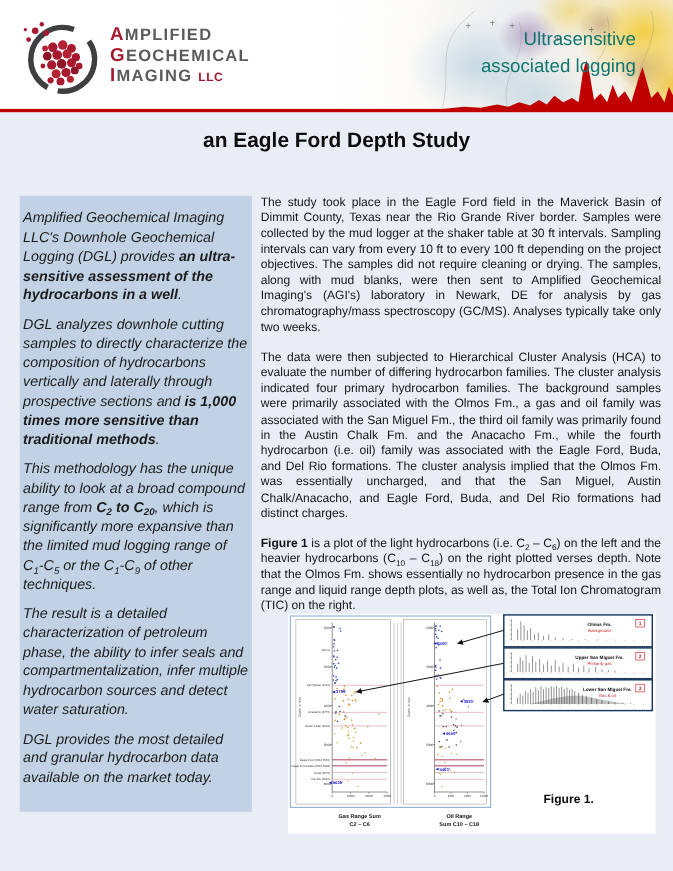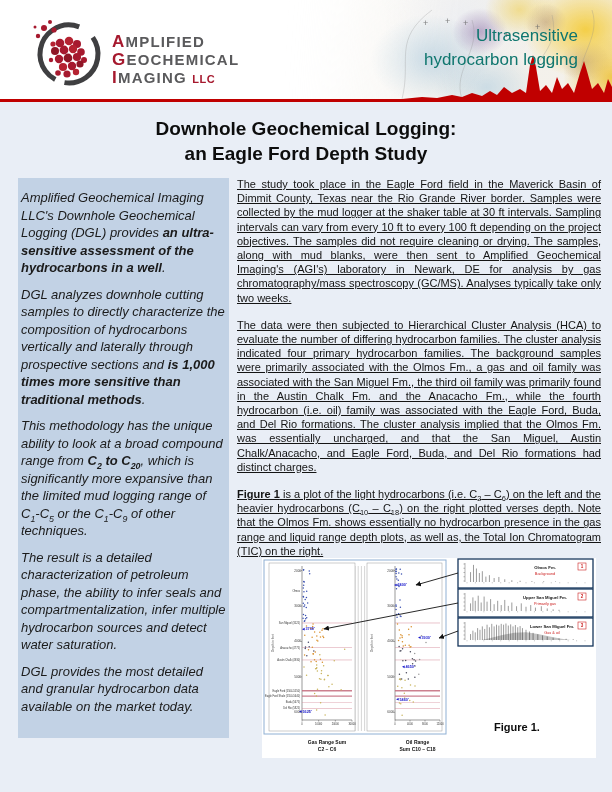--- a/index.html
+++ b/index.html
@@ -17,39 +17,39 @@
       radial-gradient(50px 40px at 72% 10%, rgba(240,215,120,.8), rgba(240,215,120,0) 70%),
       radial-gradient(40px 34px at 60% 32%, rgba(130,100,160,.5), rgba(130,100,160,0) 70%),
       radial-gradient(30px 26px at 80% 22%, rgba(120,90,150,.45), rgba(120,90,150,0) 70%),
       radial-gradient(36px 30px at 92% 62%, rgba(110,85,150,.42), rgba(110,85,150,0) 70%),
       radial-gradient(80px 60px at 45% 60%, rgba(185,208,222,.85), rgba(185,208,222,0) 75%),
       radial-gradient(70px 50px at 62% 88%, rgba(200,218,228,.9), rgba(200,218,228,0) 75%),
       radial-gradient(100px 90px at 55% 18%, rgba(236,238,242,.9), rgba(236,238,242,0) 80%),
       linear-gradient(100deg, rgba(250,250,250,0) 0%, rgba(243,240,234,.95) 60%);
     -webkit-mask:linear-gradient(to right, transparent 0, rgba(0,0,0,.65) 25%, #000 55%);
     mask:linear-gradient(to right, transparent 0, rgba(0,0,0,.65) 25%, #000 55%);}
-  .logo{position:absolute;left:30px;top:14px;display:flex;align-items:flex-end;z-index:4;}
+  .logo{position:absolute;left:18px;top:14px;display:flex;align-items:center;z-index:4;}
   .logo-text{margin-left:8px;}
   .logo-line{font-size:15px;font-weight:700;letter-spacing:1.2px;color:#5a5a5c;line-height:18px;}
   .logo-line .init{color:#a6192e;font-size:17px;}
   .logo-line .llc{color:#a6192e;font-size:11px;letter-spacing:.5px;margin-top:44px;}
   .tagline{position:absolute;right:34px;top:24px;text-align:right;font-size:17px;
            line-height:24px;color:#0f766e;z-index:4;}
   .red-rule{position:absolute;left:0;top:99px;width:612px;height:3px;background:#c00000;z-index:3;}
   .trace{position:absolute;right:0;top:53px;z-index:2;}
 
   
   .content{position:absolute;left:0;top:102px;width:612px;height:690px;background:#e9eef6;}
   .page-title{position:absolute;left:0;top:14px;width:612px;text-align:center;
               font-size:19px;font-weight:700;line-height:25px;color:#0d0d0d;}
   .sidebar{position:absolute;left:18px;top:76px;width:211px;height:560px;background:#c2d2e5;
            box-sizing:border-box;padding:11px 3px;overflow:hidden;}
   .sidebar p{margin:0 0 9px 0;font-style:italic;font-size:13px;line-height:17.5px;color:#1b1b1b;}
   .main{position:absolute;left:237px;top:75px;width:364px;}
-  .main p{margin:0 0 13px 0;font-size:11px;line-height:14.2px;text-align:justify;color:#141414;text-decoration:underline;}
+  .main p{margin:0 0 13px 0;font-size:11px;line-height:14.2px;text-align:justify;color:#141414;}
   .figure{position:absolute;left:262px;top:456px;width:334px;height:200px;background:#ffffff;}
   .figure-caption{position:absolute;left:196px;top:163px;font-size:11px;font-weight:700;color:#0d0d0d;padding-left:36px;}
 </style>
 </head>
 <body>
 
 <div class="header">
   <div class="heatmap"></div>
   <svg style="position:absolute;right:0;top:0;z-index:1" width="330" height="99" viewBox="0 0 330 99">
     <path d="M120,99 C130,60 110,40 150,10 M180,99 C170,70 200,50 190,20 M250,99 C240,60 280,55 270,15 M300,90 C290,60 320,40 310,10" fill="none" stroke="#8a8a8a" stroke-width="0.8" opacity="0.35"></path>
@@ -94,33 +94,32 @@
     </svg>
     <div class="logo-text">
       <div class="logo-line"><span class="init">A</span><span>MPLIFIED</span></div>
       <div class="logo-line"><span class="init">G</span><span>EOCHEMICAL</span></div>
       <div class="logo-line"><span class="init">I</span><span>MAGING</span> <span class="llc">LLC</span></div>
     </div>
   </div>
 
   <div class="tagline">
     <div>Ultrasensitive</div>
-    <div>hydrocarbon logging</div>
+    <div>associated logging</div>
   </div>
 
   <svg class="trace" width="210" height="46" viewBox="0 0 210 46">
     <polygon fill="#c00000" points="0,46 20,44 35,45 50,42 60,44 70,40 80,43 88,38 95,42 102,34 110,40 118,36 124,40 128,12 131,2 134,14 138,38 144,32 150,40 155,24 160,36 166,30 172,40 178,20 182,8 185,18 190,36 196,30 202,40 206,26 210,34 210,46"></polygon>
   </svg>
 </div>
 <div class="red-rule"></div>
 
 <div class="content">
 
   <div class="page-title">
-    <div>Downhole Geochemical Logging:</div>
     <div>an Eagle Ford Depth Study</div>
   </div>
 
   <div class="sidebar">
     <p><span>Amplified Geochemical Imaging LLC's Downhole Geochemical Logging (DGL) provides </span><span class="seg-b">an ultra-sensitive assessment of the hydrocarbons in a well</span><span>.</span></p>
     <p><span>DGL analyzes downhole cutting samples to directly characterize the composition of hydrocarbons vertically and laterally through prospective sections and </span><span class="seg-b">is 1,000 times more sensitive than traditional methods</span><span>.</span></p>
     <p><span>This methodology has the unique ability to look at a broad compound range from </span><span class="seg-b">C</span><sub class="seg-b">2</sub><span class="seg-b"> to </span><span class="seg-b">C</span><sub class="seg-b">20</sub><span>, which is significantly more expansive than the limited mud logging range of C</span><sub>1</sub><span>-C</span><sub>5</sub><span> or the C</span><sub>1</sub><span>-C</span><sub>9</sub><span> of other techniques.</span></p>
     <p><span>The result is a detailed characterization of petroleum phase, the ability to infer seals and compartmentalization, infer multiple hydrocarbon sources and detect water saturation.</span></p>
     <p><span>DGL provides the most detailed and granular hydrocarbon data available on the market today.</span></p>
   </div>

